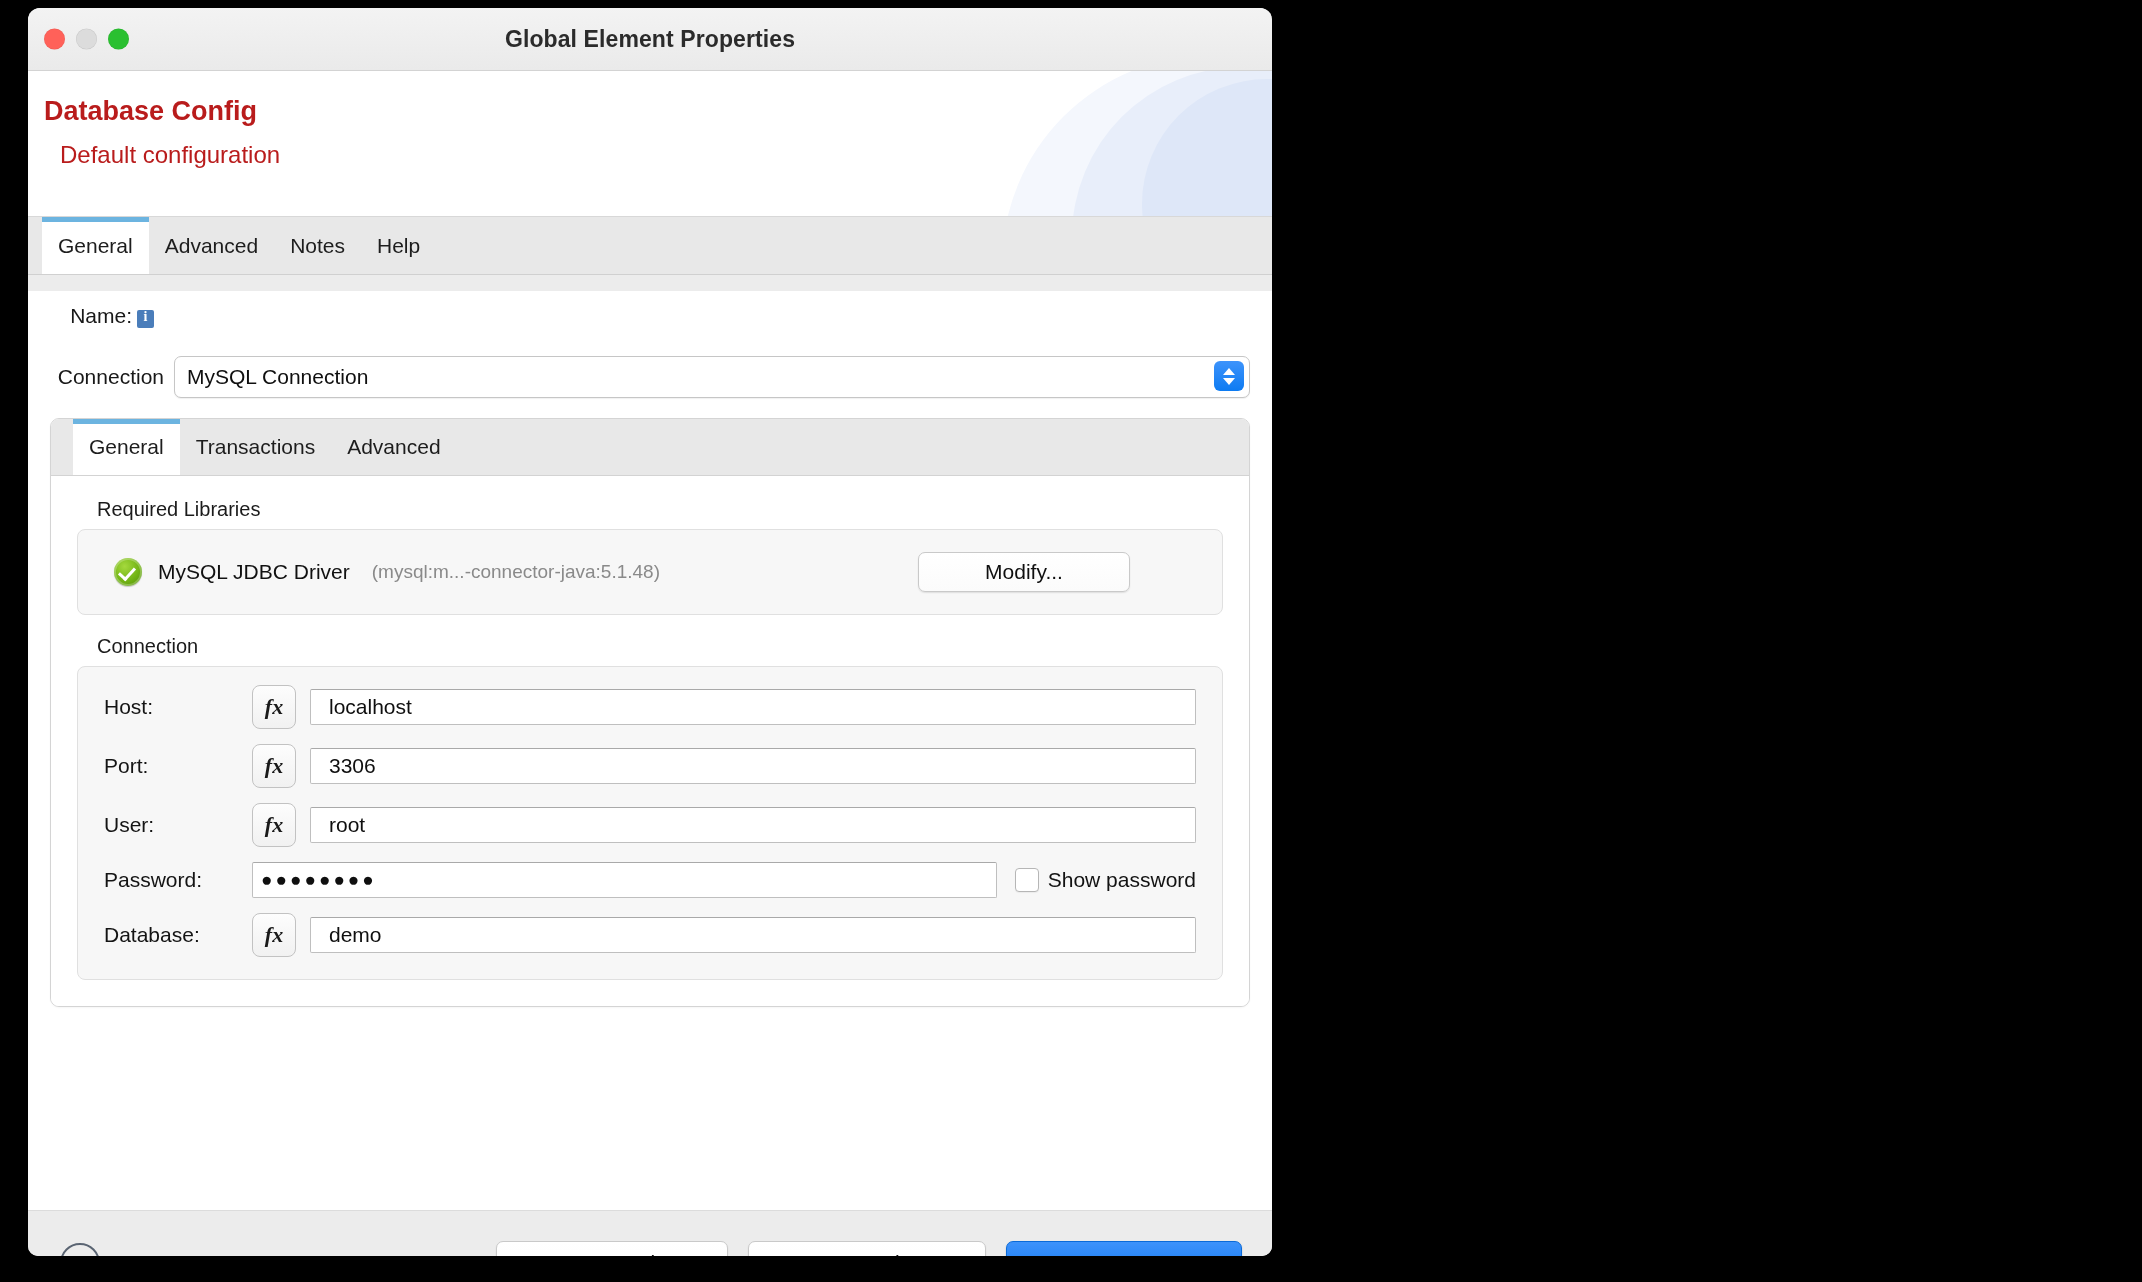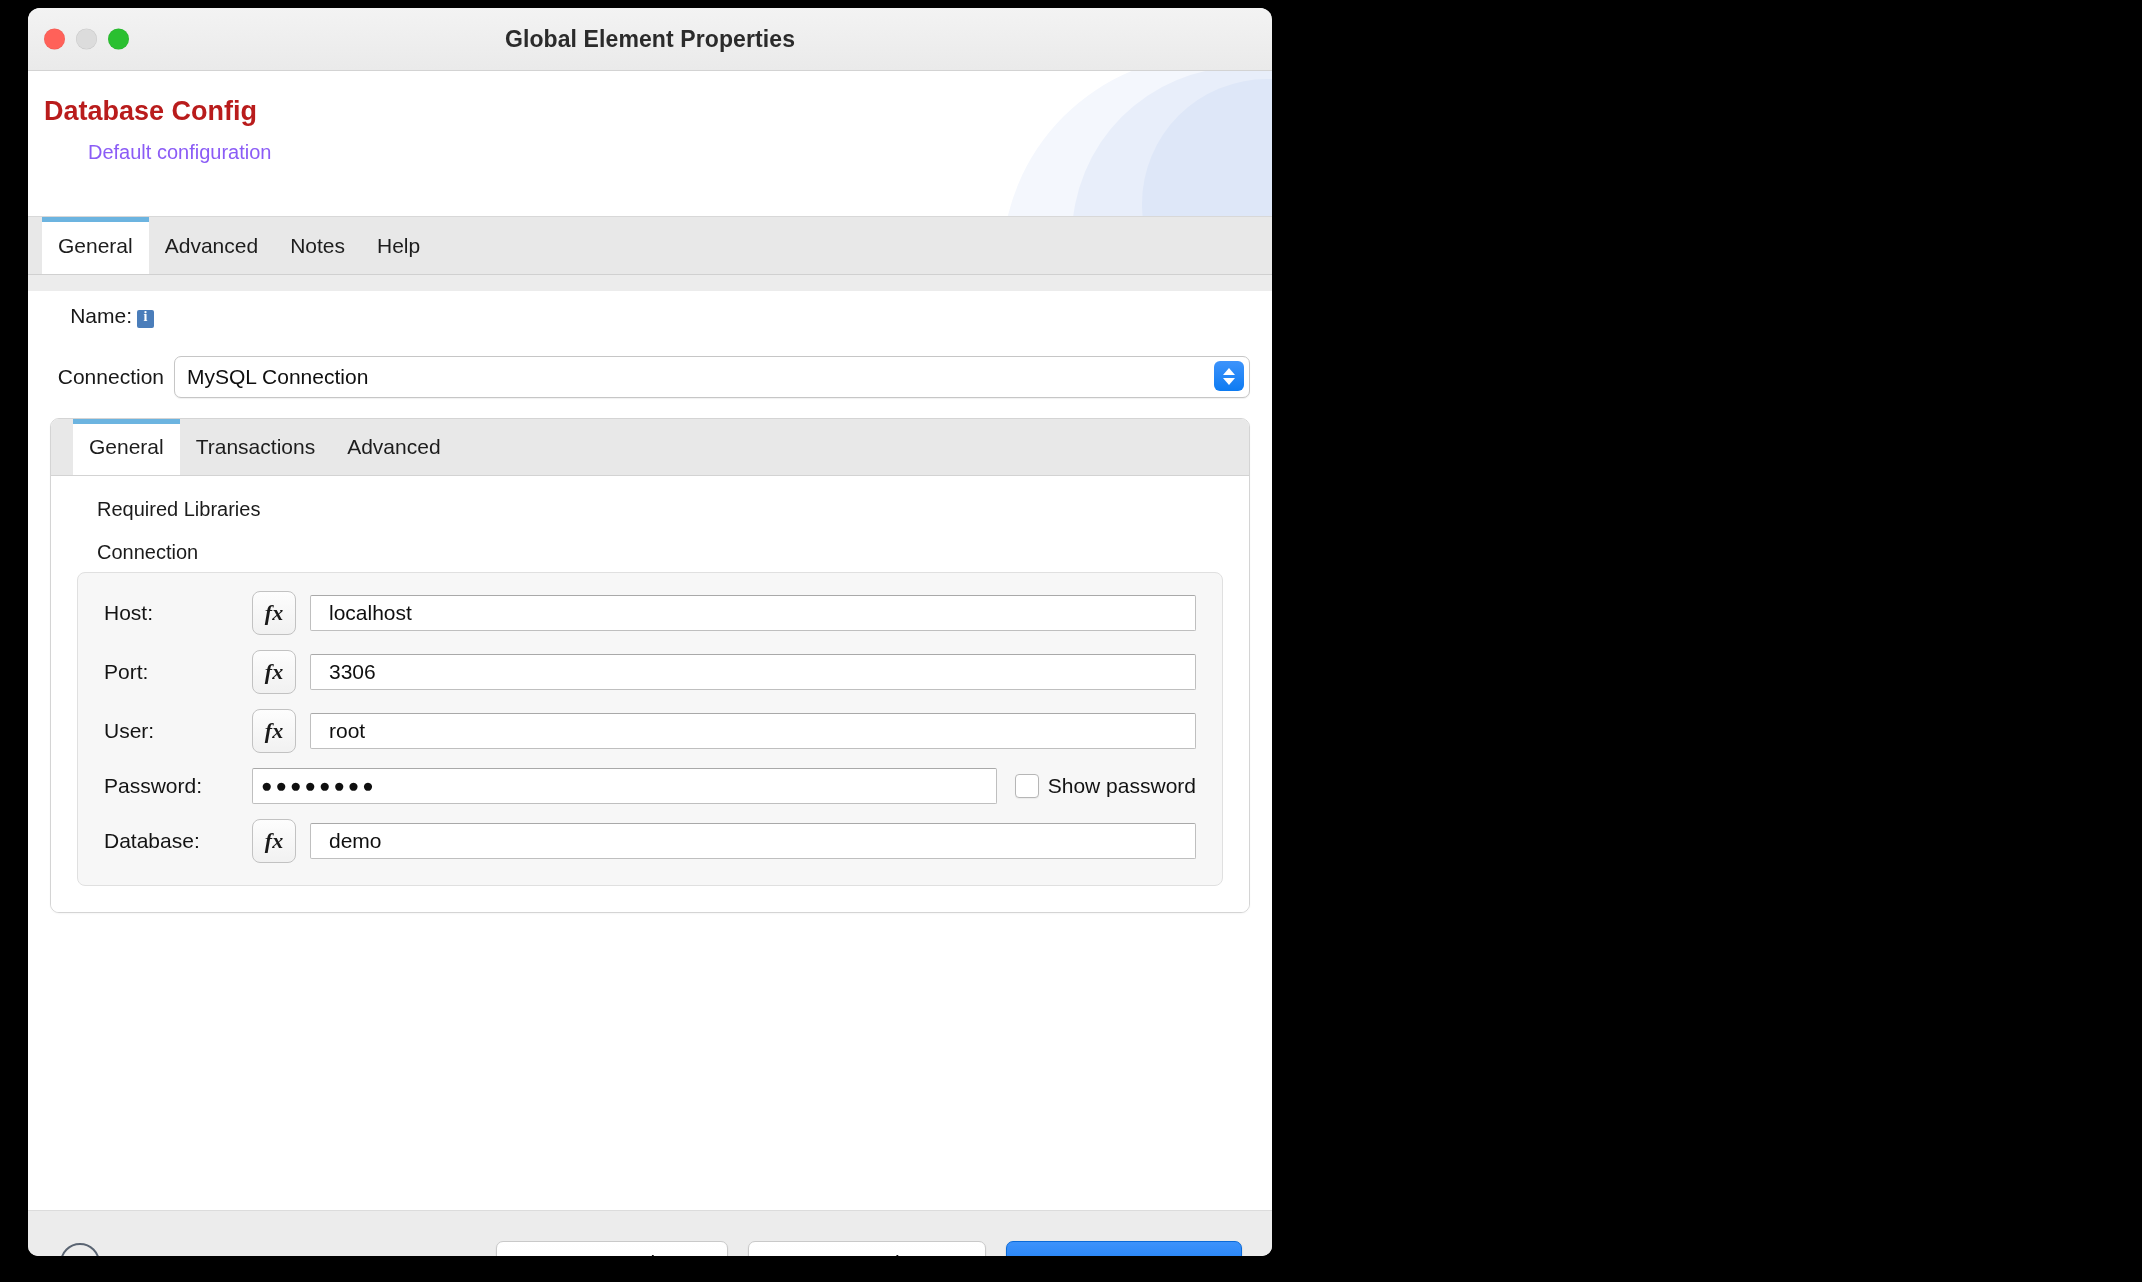--- a/index.html
+++ b/index.html
@@ -90,23 +90,22 @@
     left: 16px;
     top: 25px;
     font-size: 27px;
     font-weight: bold;
     color: #b91c1c;
   }
   .header-sub {
     position: absolute;
     left: 32px;
     top: 70px;
-    font-size: 20px;
-    color: #8b5cf6;
-    margin-left: 28px;
+    font-size: 24px;
+    color: #b91c1c;
   }
 
   
   .tabstrip {
     position: relative;
     height: 57px;
     background: #e8e8e8;
     border-bottom: 1px solid #d0d0d0;
     display: flex;
     align-items: stretch;
@@ -516,20 +515,26 @@
             <span>Transactions</span>
           </div>
         <div class="tab">
             <span>Advanced</span>
           </div>
       </div>
 
       <div class="inner-panel">
 
         <div class="group-label">Required Libraries</div>
+        <div class="group-box lib-box">
+          <div class="check-icon"></div>
+          <div class="lib-name">MySQL JDBC Driver</div>
+          <div class="lib-coord">(mysql:m...-connector-java:5.1.48)</div>
+          <button class="btn btn-modify">Modify...</button>
+        </div>
 
         <div class="group-label conn-group">Connection</div>
         <div class="group-box conn-box">
 
           <div class="crow">
             <div class="crow-label">Host:</div>
             <div class="fx-btn">fx</div>
             <input class="cinput" value="localhost" style="">
           </div>
 

